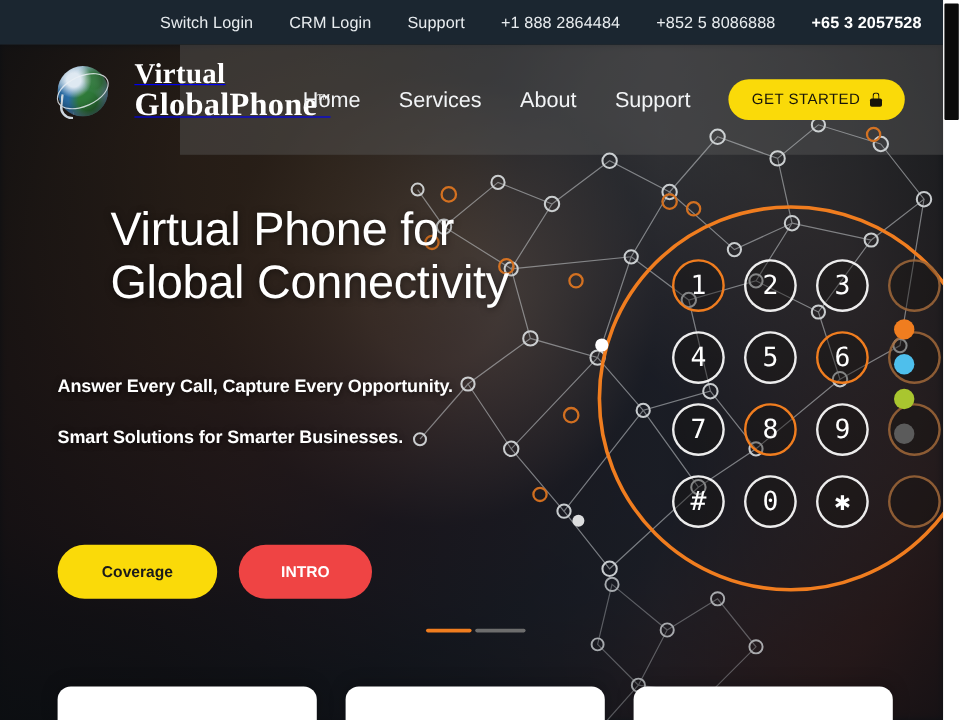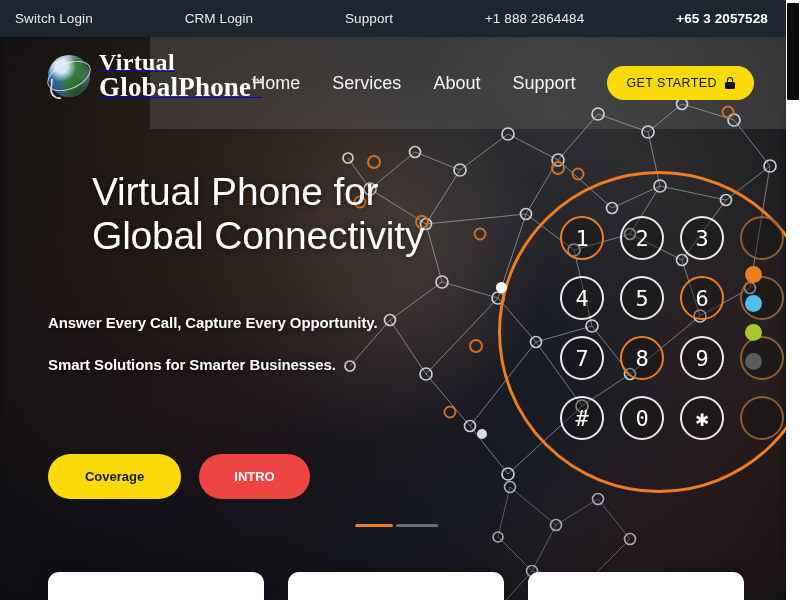--- a/index.html
+++ b/index.html
@@ -16,21 +16,21 @@
     position:absolute; left:0; top:0;
     width:786px; height:600px;
     overflow:hidden;
     background:#13181d;
   }
 
   
   #topbar {
     position:absolute; left:0; top:0; width:786px; height:37px;
     background:#1b2630;
-    display:flex; align-items:center; justify-content:space-between;
+    display:flex; align-items:center; justify-content:flex-end;
     gap:0px;
     z-index:40;
   }
   #topbar .tl {
     color:#e8ecef; font-size:13.5px; text-decoration:none;
     padding:0 15px; white-space:nowrap; letter-spacing:.1px;
   }
   #topbar .tl.strong { font-weight:bold; color:#ffffff; padding-right:18px;}
 
   
@@ -62,21 +62,21 @@
     position:absolute; left:150px; top:0; width:636px; height:92px;
     background:rgba(92,92,92,.42);
     z-index:5;
   }
 
   
   #header {
     position:absolute; left:0; top:37px; width:786px; height:92px;
     display:flex; align-items:center; z-index:30;
   }
-  #logo { position:absolute; left:48px; top:13px; display:flex; align-items:flex-start; gap:9px; }
+  #logo { position:absolute; left:48px; top:13px; display:flex; align-items:flex-start; gap:22px; }
   .globe {
     width:42px; height:42px; border-radius:50%; margin-top:5px;
     position:relative; flex:0 0 auto;
     background:
       radial-gradient(circle at 32% 28%, #dfe9f2 0 14%, rgba(255,255,255,0) 36%),
       radial-gradient(circle at 60% 70%, #2f7a3a 0 20%, rgba(0,0,0,0) 42%),
       radial-gradient(circle at 25% 62%, #2a6ea8 0 22%, rgba(0,0,0,0) 46%),
       radial-gradient(circle at 72% 30%, #3a7f46 0 16%, rgba(0,0,0,0) 38%),
       radial-gradient(circle at 40% 40%, #9fc3dd 0 50%, #2b5f88 100%);
     box-shadow:inset -4px -5px 9px rgba(0,0,0,.45);
@@ -193,20 +193,21 @@
 </head>
 <body>
 
 <div id="page">
 
   <div id="topbar">
     <a class="tl" href="#">Switch Login</a>
     <a class="tl" href="#">CRM Login</a>
     <a class="tl" href="#">Support</a>
     <a class="tl" href="#">+1 888 2864484</a>
+    <a class="tl" href="#">+852 5 8086888</a>
     <a class="tl strong" href="#">+65 3 2057528</a>
   </div>
 
   <div id="hero">
     <div class="photo"></div>
     <div class="shade"></div>
     <div id="navshade"></div>
 
     <svg id="network" viewBox="0 0 456 420">
       <g stroke="#cfd3d6" stroke-width="1" fill="none" opacity="0.62">

